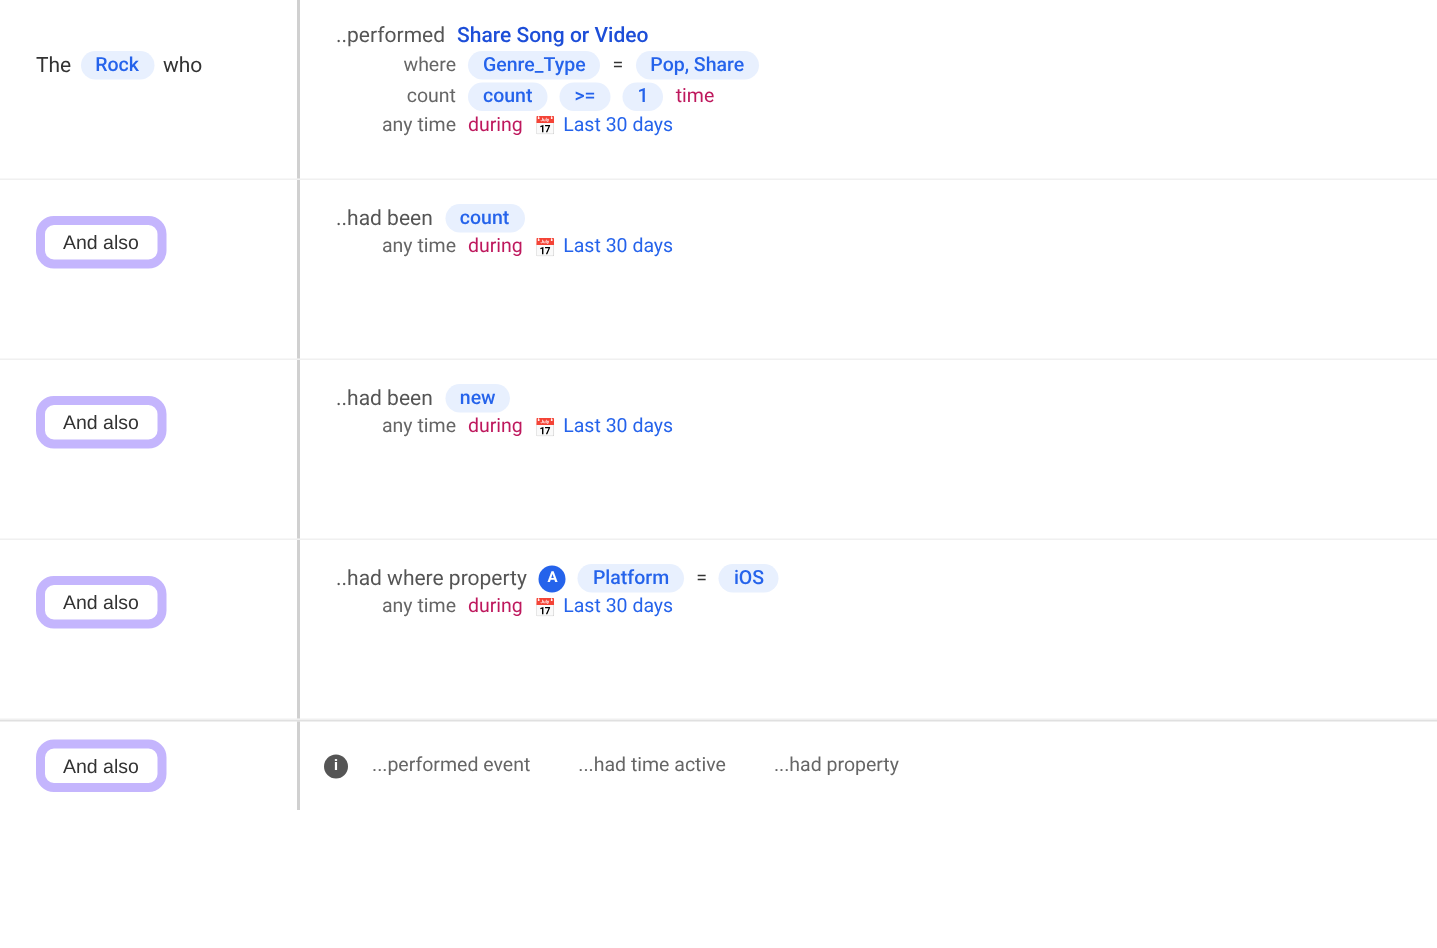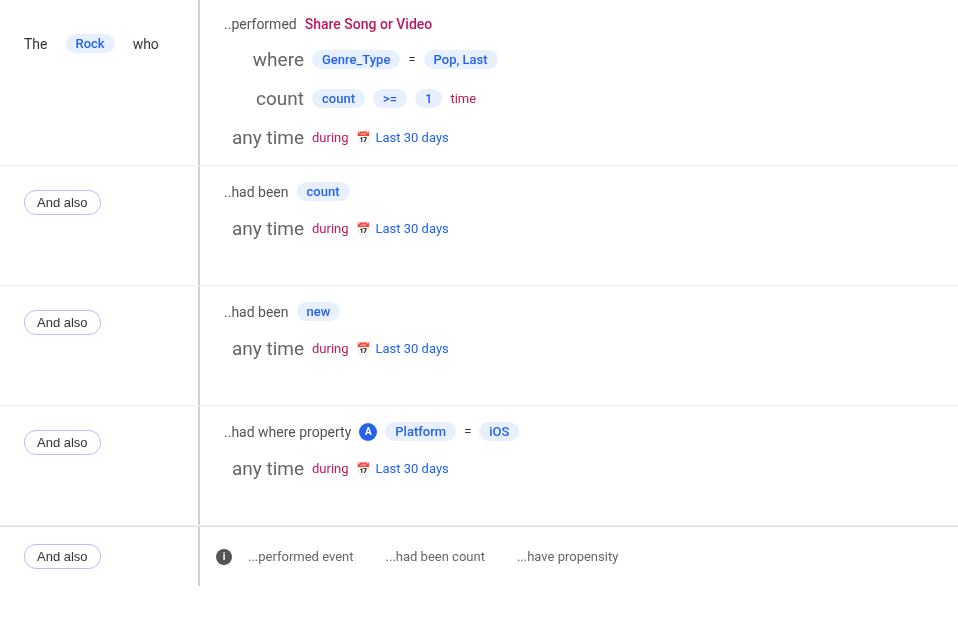--- a/index.html
+++ b/index.html
@@ -43,21 +43,21 @@
       right: 0;
       top: 0;
       bottom: 0;
       width: 2px;
       background: #d0d0d0;
     }
 
     .header-left {
       display: flex;
       align-items: center;
-      gap: 18px;
+      gap: 6px;
       padding-top: 10px;
       justify-content: flex-end;
     }
 
     .header-text {
       font-size: 14px;
       color: #333;
     }
 
     .pill {
@@ -70,57 +70,57 @@
       font-size: 13px;
       font-weight: 500;
       cursor: pointer;
     }
 
     .and-also-btn {
       display: inline-flex;
       align-items: center;
       background: transparent;
       color: #333;
-      border: 1px solid #c4b5fd;
+      border: 6px solid #c4b5fd;
       border-radius: 12px;
       padding: 4px 12px;
       font-size: 13px;
       cursor: pointer;
       white-space: nowrap;
     }
 
     .right-col {
       flex: 1;
       padding: 16px 24px;
       display: flex;
       flex-direction: column;
-      gap: 16px;
+      gap: 2px;
     }
 
     .condition-row {
       display: flex;
       align-items: center;
       gap: 8px;
       flex-wrap: wrap;
     }
 
     .label-text {
       color: #666;
-      font-size: 19px;
+      font-size: 13px;
       min-width: 80px;
       text-align: right;
     }
 
     .operator-text {
       color: #be185d;
       font-size: 13px;
     }
 
     .action-link {
-      color: #be185d;
+      color: #1d4ed8;
       font-size: 14px;
       font-weight: 500;
       text-decoration: none;
       cursor: pointer;
     }
 
     .date-pill {
       display: inline-flex;
       align-items: center;
       gap: 4px;
@@ -232,21 +232,21 @@
     </div>
     <div class="right-col">
       <div class="condition-row">
         <span class="had-been-prefix">..performed</span>
         <span class="action-link">Share Song or Video</span>
       </div>
       <div class="condition-row">
         <span class="label-text">where</span>
         <span class="pill">Genre_Type</span>
         <span class="eq-operator">=</span>
-        <span class="pill">Pop, Last</span>
+        <span class="pill">Pop, Share</span>
       </div>
       <div class="condition-row">
         <span class="label-text">count</span>
         <span class="pill">count</span>
         <span class="pill">&gt;=</span>
         <span class="pill">1</span>
         <span class="operator-text">time</span>
       </div>
       <div class="condition-row">
         <span class="label-text">any time</span>
@@ -325,21 +325,21 @@
   <div class="bottom-bar">
     <div class="bottom-left">
       <button class="and-also-btn">And also</button>
     </div>
     <div class="bottom-right">
       <span class="info-icon">i</span>
       <div class="bottom-option">
         <span>...performed event</span>
       </div>
       <div class="bottom-option">
-        <span>...had been count</span>
+        <span>...had time active</span>
       </div>
       <div class="bottom-option">
-        <span>...have propensity</span>
+        <span>...had property</span>
       </div>
     </div>
   </div>
 
 </div>
 
 </body></html>

